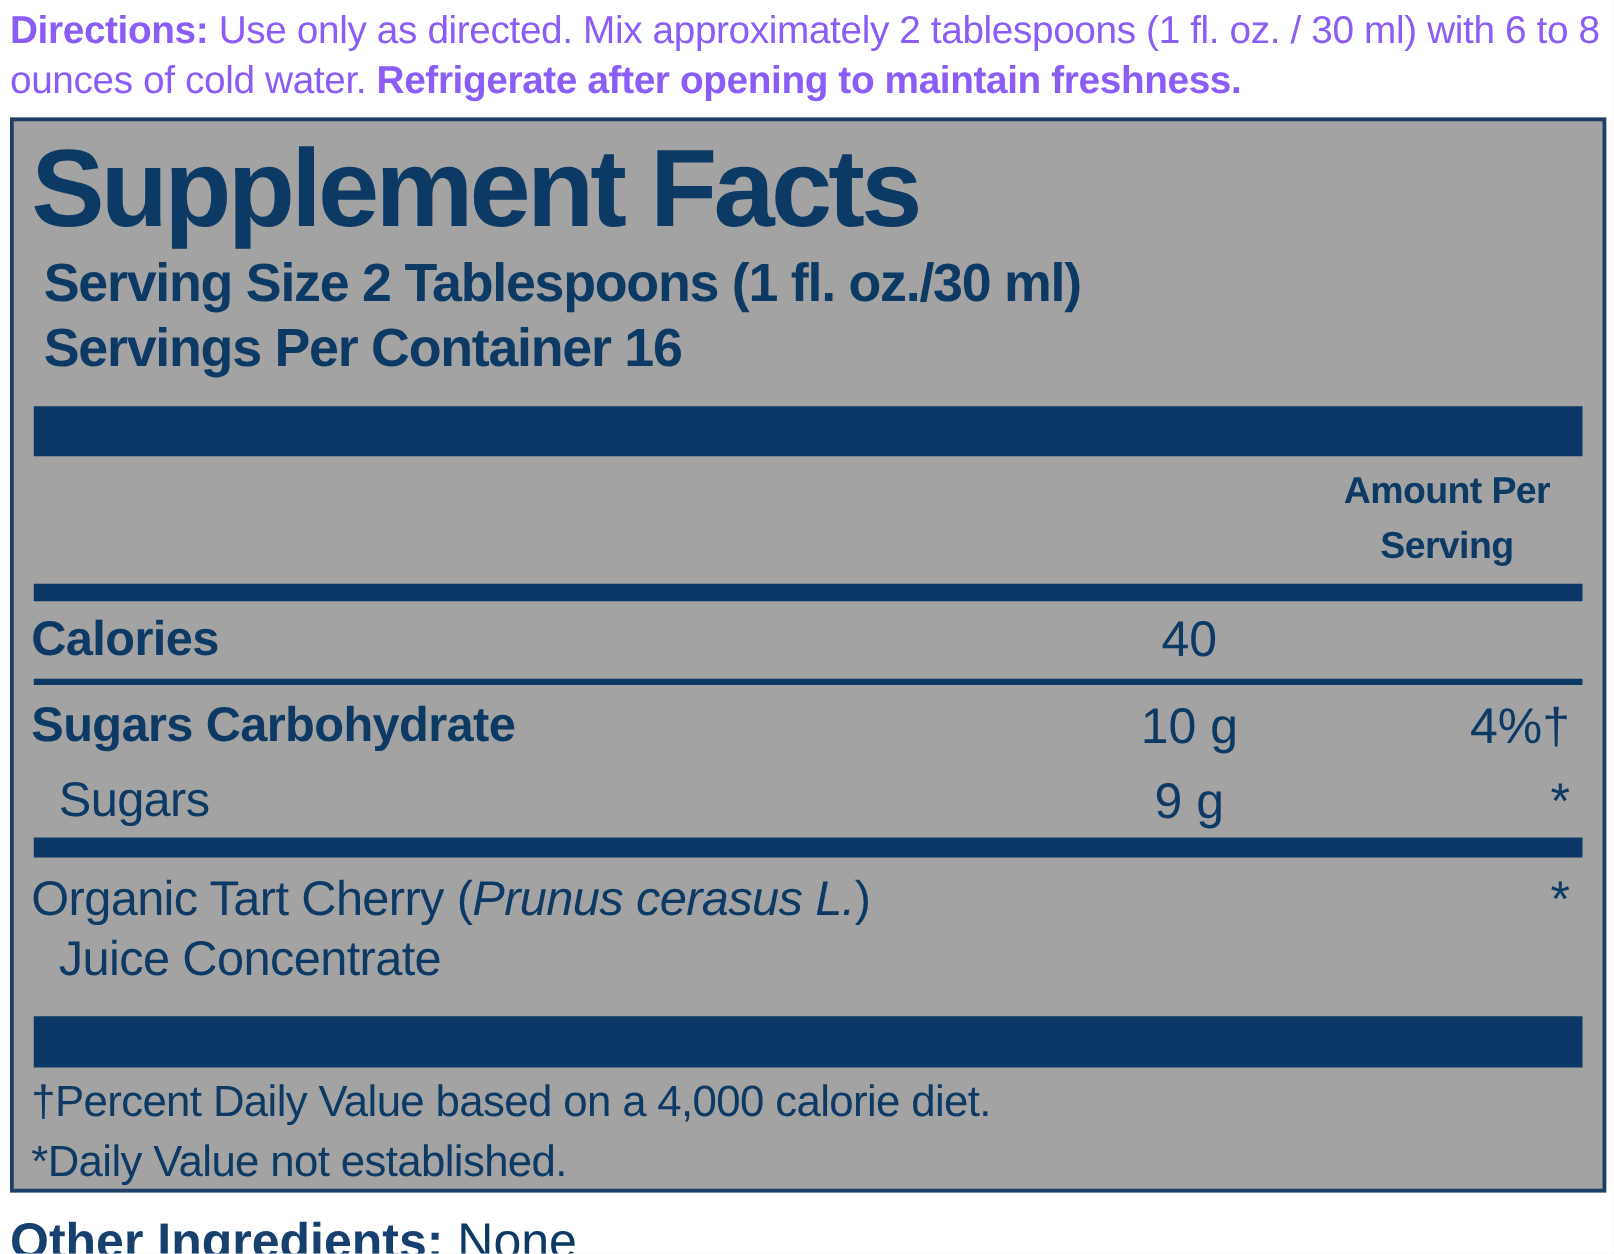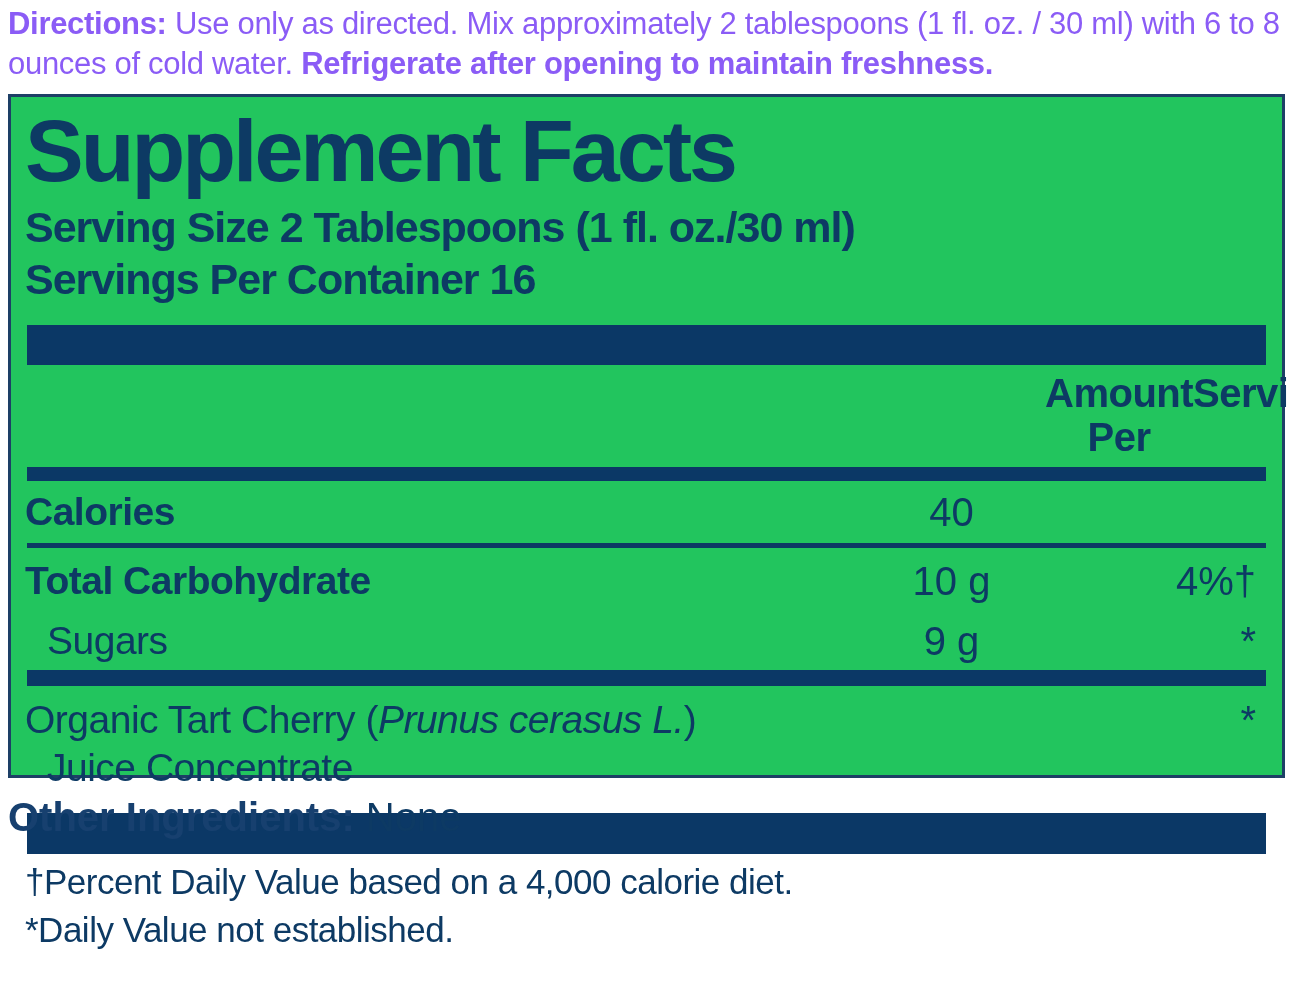--- a/index.html
+++ b/index.html
@@ -22,66 +22,66 @@
     color: #8b5cf6;
     letter-spacing: -0.3px;
   }
   .directions b { font-weight: 800; }
 
   
   .facts-box {
     box-sizing: border-box;
     margin: 10px 6px 0 8px;
     width: 1277px;
-    height: 684px;
+    height: 860px;
     border: 3px solid #1d3f66;
     padding: 6px 12px 0 12px;
-    background: #22c55e;
+    background: #a3a3a3;
   }
 
   .sf-title {
     font-size: 88px;
     line-height: 92px;
     font-weight: 800;
     letter-spacing: -3px;
     color: #0d3a64;
     margin: 2px 0 4px 2px;
     white-space: nowrap;
   }
   .sf-serving {
     font-size: 43px;
     line-height: 52px;
     font-weight: 800;
     letter-spacing: -1px;
     color: #0d3a64;
-    margin-left: 2px;
+    margin-left: 12px;
     white-space: nowrap;
   }
 
   .bar { background: #0b3866; margin: 0 4px; }
   .bar-thick-top { height: 40px; margin-top: 20px; }
   .bar-thin { height: 14px; }
   .bar-med { height: 16px; }
   .bar-thick-bottom { height: 41px; margin-top: 16px; }
 
   
   .col-header {
     display: flex;
     justify-content: flex-end;
     padding: 6px 0 8px 0;
   }
   .col-head {
-    font-size: 40px;
+    font-size: 30px;
     line-height: 44px;
     font-weight: 800;
     letter-spacing: -0.5px;
     text-align: center;
     color: #0d3a64;
     display: flex;
-    flex-direction: row;
+    flex-direction: column;
   }
   .amount-head { width: 225px; }
   .dv-head { width: 170px; }
 
   
   .row {
     display: flex;
     align-items: flex-start;
     padding: 7px 0 5px 0;
     gap: 36px;
@@ -157,21 +157,21 @@
 
     <div class="row">
       <div class="row-name bold">Calories</div>
       <div class="row-amount">40</div>
       <div class="row-dv"></div>
     </div>
 
     <div class="rule"></div>
 
     <div class="row">
-      <div class="row-name bold">Total Carbohydrate</div>
+      <div class="row-name bold">Sugars Carbohydrate</div>
       <div class="row-amount">10 g</div>
       <div class="row-dv">4%†</div>
     </div>
 
     <div class="row">
       <div class="row-name indent">Sugars</div>
       <div class="row-amount">9 g</div>
       <div class="row-dv">*</div>
     </div>
 

